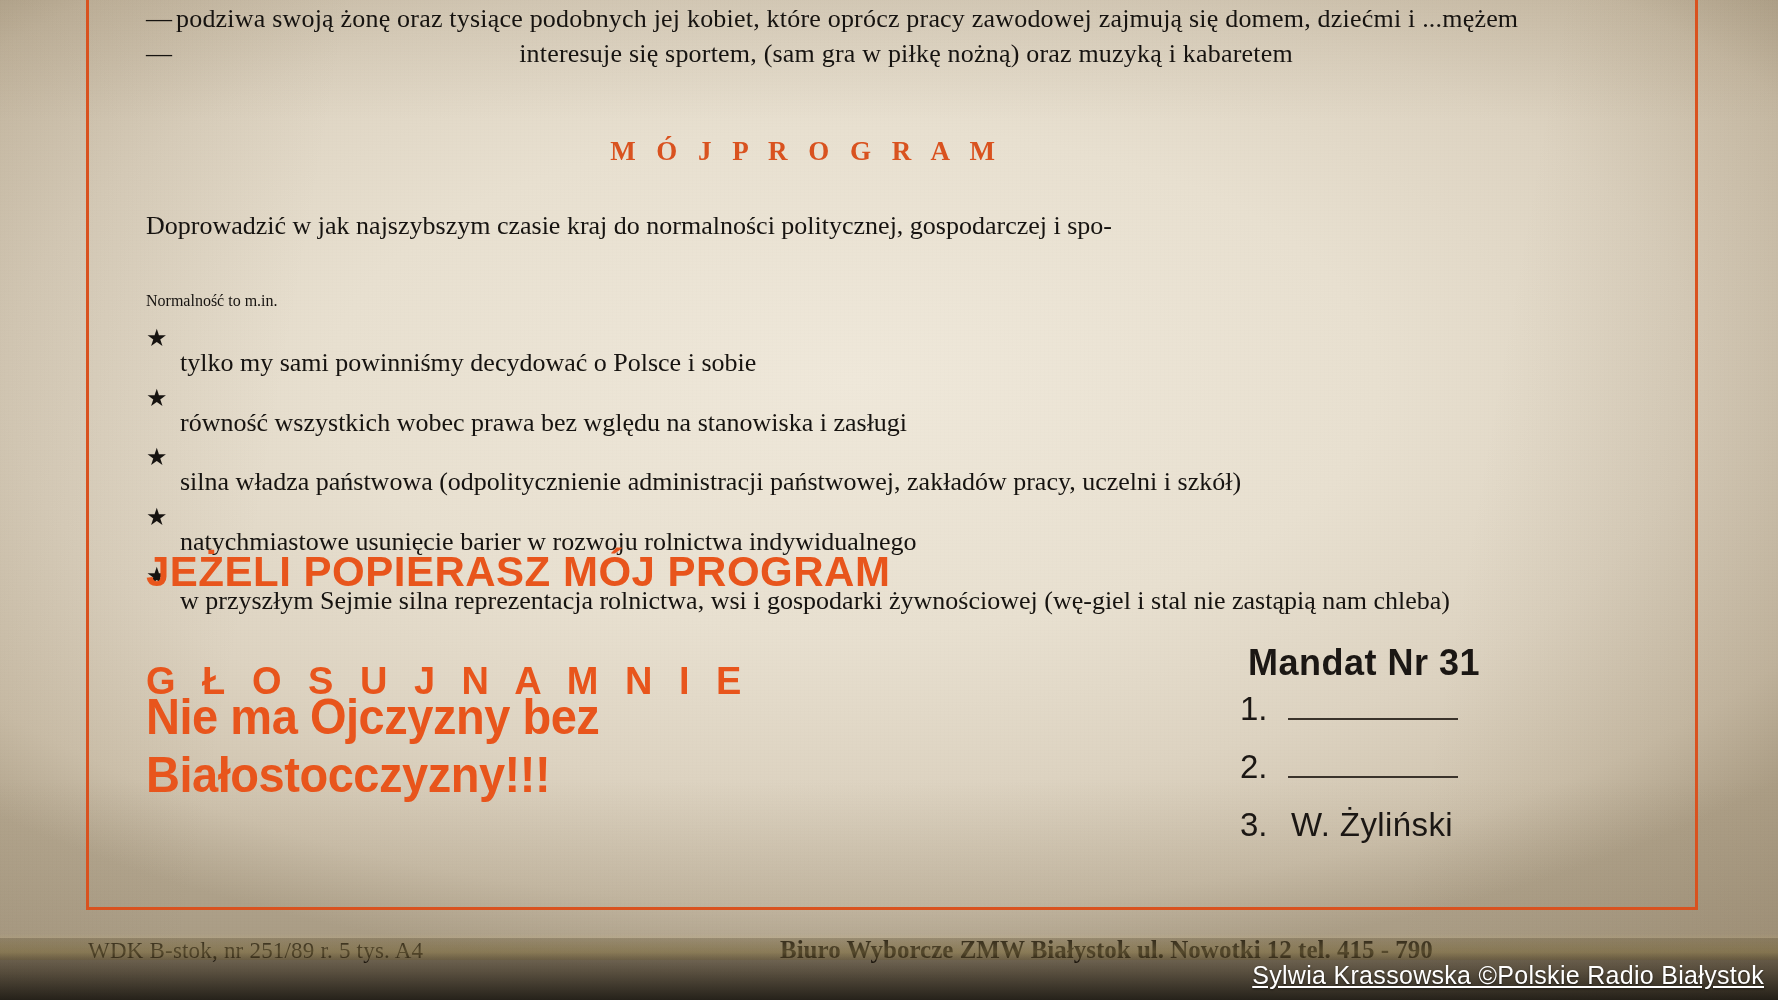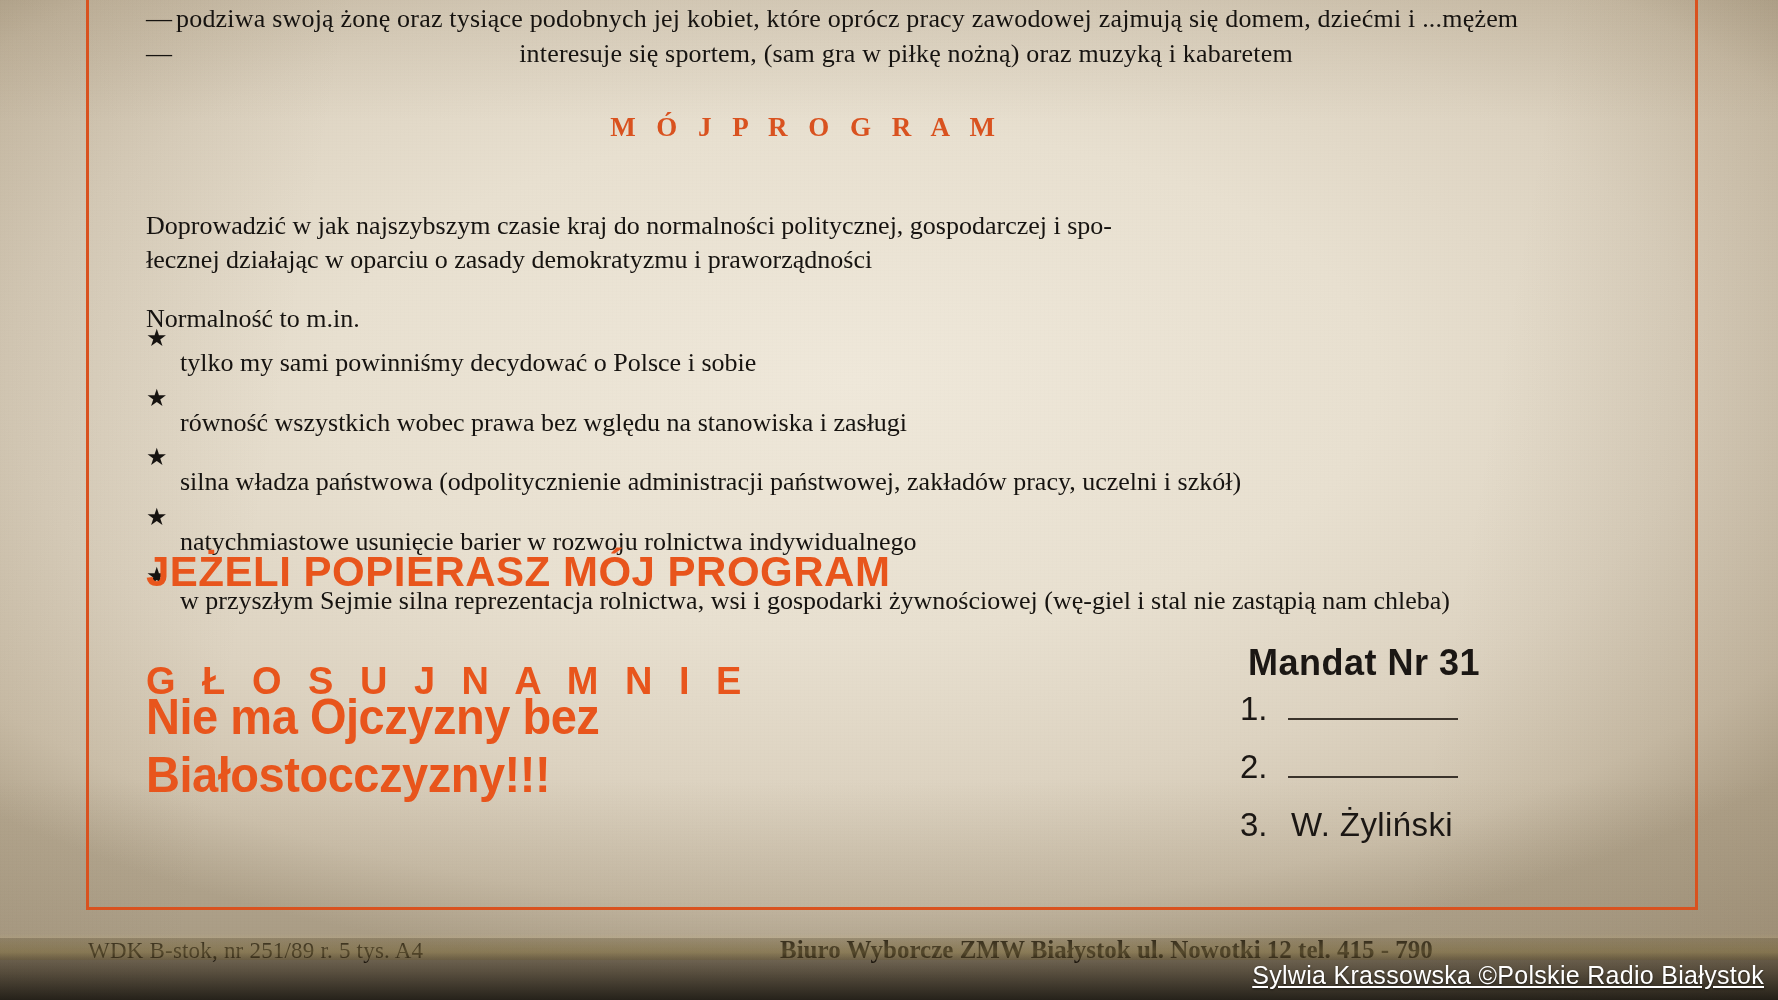--- a/index.html
+++ b/index.html
@@ -67,21 +67,21 @@
     letter-spacing: 0.2px;
   }
   .dash-row { display: flex; align-items: flex-start; margin-bottom: 2px; }
   .dash { width: 30px; flex: 0 0 30px; }
   .dash-text { flex: 1; text-align: justify; }
   .dash-text.last { text-align: center; }
 
   
   #prog-head {
     left: 0;
-    top: 112px;
+    top: 136px;
     width: 1612px;
     text-align: center;
     color: #d9521f;
     font-size: 27px;
     font-weight: bold;
     letter-spacing: 7px;
     font-family: "Liberation Serif", serif;
   }
 
   
@@ -91,22 +91,22 @@
     width: 1490px;
     font-size: 26px;
     line-height: 1.30;
   }
   #intro .l1 { text-align: justify; margin-top: 11px; }
   #intro .l2 { text-align: left; }
 
   
   #normal-lead {
     left: 146px;
-    top: 304px;
-    font-size: 26px;
+    top: 292px;
+    font-size: 16px;
   }
 
   
   #star-list {
     left: 146px;
     top: 322px;
     width: 1490px;
     font-size: 26px;
     line-height: 1.29;
   }
@@ -265,21 +265,20 @@
     <div class="dash-row">
       <span class="dash">—</span>
       <span class="dash-text last">interesuje się sportem, (sam gra w piłkę nożną) oraz muzyką i kabaretem</span>
     </div>
   </div>
 
   <div class="blk" id="prog-head">M Ó J   P R O G R A M</div>
 
   <div class="blk" id="intro">
     <div class="l1">Doprowadzić w jak najszybszym czasie kraj do normalności politycznej, gospodarczej i spo-</div>
-    <div class="l2">łecznej działając w oparciu o zasady demokratyzmu i praworządności</div>
   </div>
 
   <div class="blk" id="normal-lead">Normalność to m.in.</div>
 
   <div class="blk" id="star-list">
     <div class="star-row">
       <span class="star">★</span>
       <span class="star-text noj">tylko my sami powinniśmy decydować o  Polsce i sobie</span>
     </div>
     <div class="star-row">

